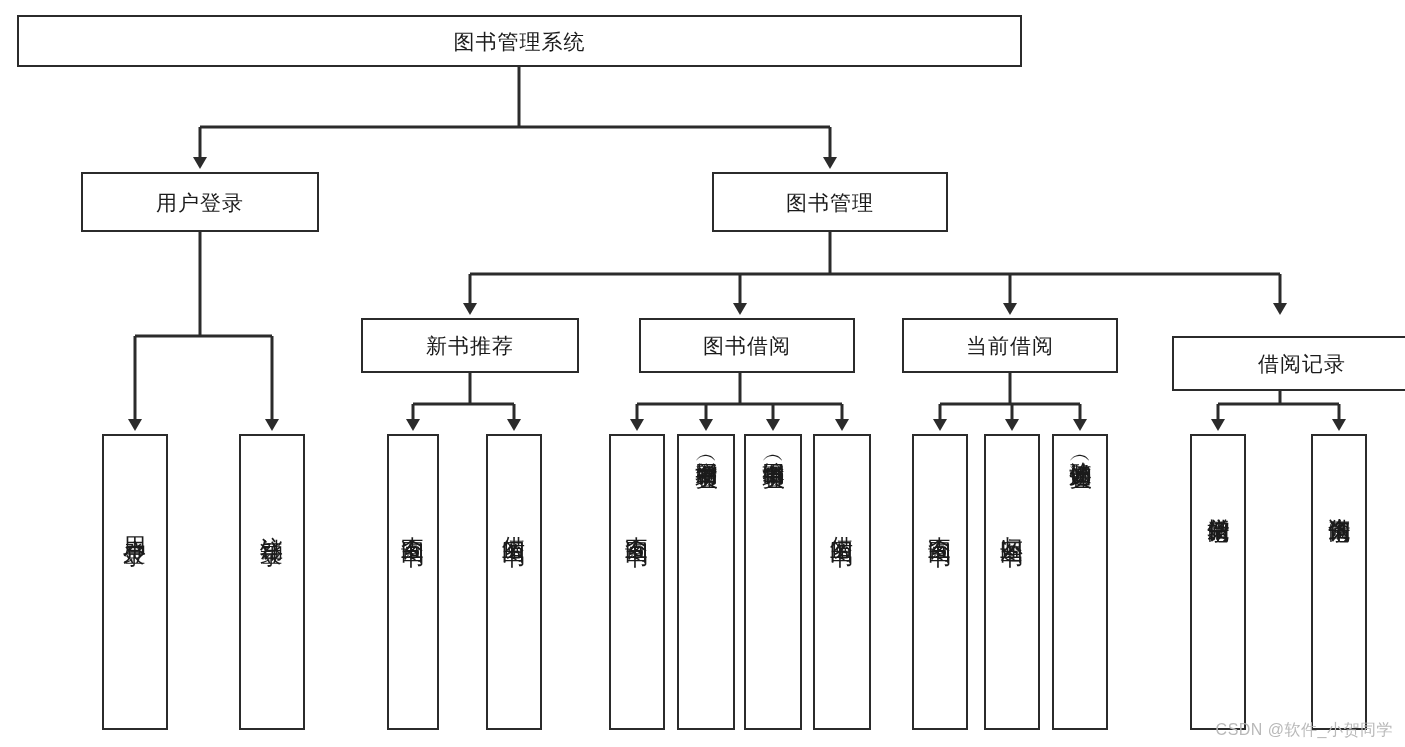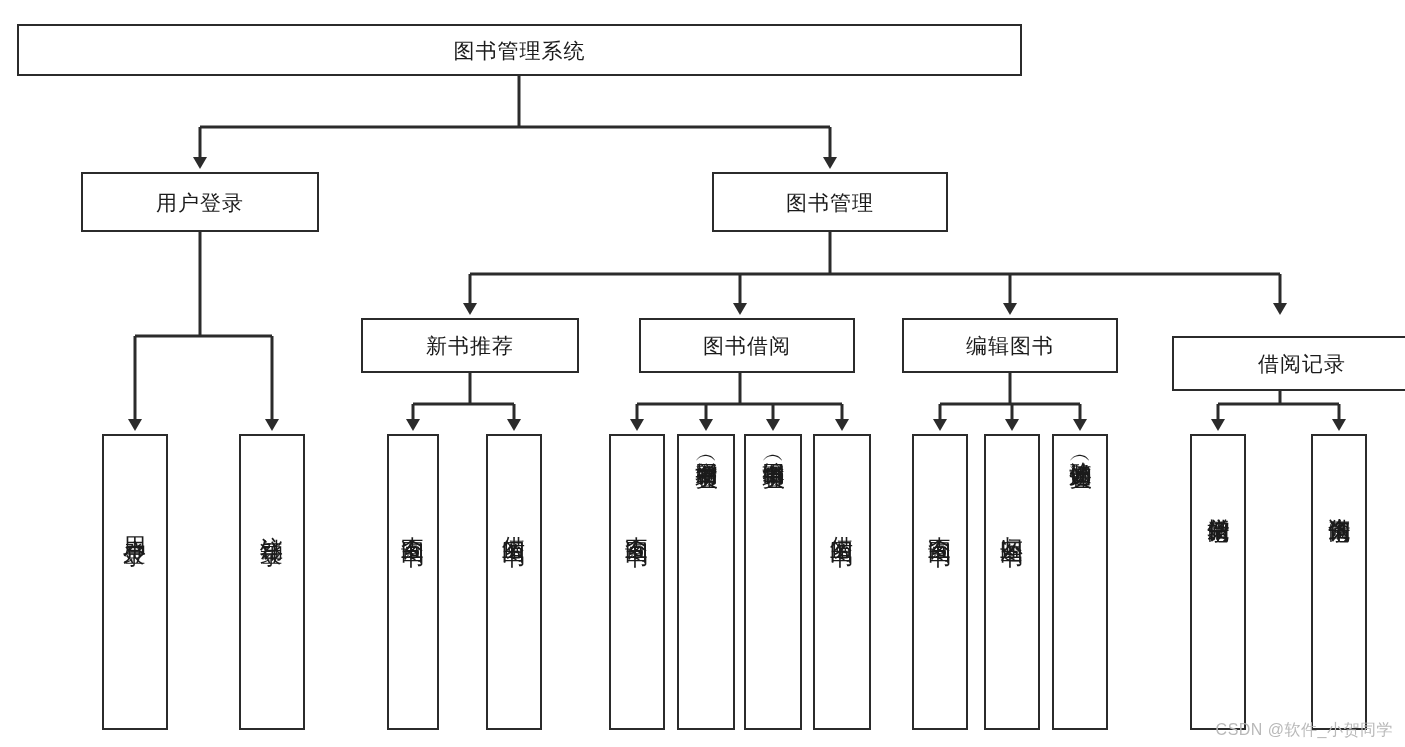--- a/index.html
+++ b/index.html
@@ -113,39 +113,39 @@
       <path d="M1012,404 L1012,420" marker-end="url(#arrow)"></path>
       <path d="M1080,404 L1080,420" marker-end="url(#arrow)"></path>
 
       <path d="M1280,373 L1280,404"></path>
       <path d="M1218,404 L1339,404"></path>
       <path d="M1218,404 L1218,420" marker-end="url(#arrow)"></path>
       <path d="M1339,404 L1339,420" marker-end="url(#arrow)"></path>
     </g>
   </svg>
 
-  <div class="node h-node" style="left: 17px; top: 24px; width: 1005px; height: 52px;">
+  <div class="node h-node" style="left: 17px; top: 15px; width: 1005px; height: 52px;">
     <span>图书管理系统</span>
   </div>
 
   <div class="node h-node" style="left: 81px; top: 172px; width: 238px; height: 60px;">
     <span>用户登录</span>
   </div>
   <div class="node h-node" style="left: 712px; top: 172px; width: 236px; height: 60px;">
     <span>图书管理</span>
   </div>
 
   <div class="node h-node" style="left: 361px; top: 318px; width: 218px; height: 55px;">
     <span>新书推荐</span>
   </div>
   <div class="node h-node" style="left: 632px; top: 318px; width: 216px; height: 55px; margin-left: 7px;">
     <span>图书借阅</span>
   </div>
   <div class="node h-node" style="left: 902px; top: 318px; width: 216px; height: 55px;">
-    <span>编辑图书</span>
+    <span>当前借阅</span>
   </div>
   <div class="node h-node" style="left: 1172px; top: 318px; width: 260px; height: 55px; margin-top: 18px;">
     <span>借阅记录</span>
   </div>
 
   <div class="node v-node mid" style="left: 102px; top: 434px; width: 66px; height: 296px;">
     <span class="vtext">用户登录</span>
   </div>
   <div class="node v-node mid" style="left: 239px; top: 434px; width: 66px; height: 296px;">
     <span class="vtext">注销登录</span>

